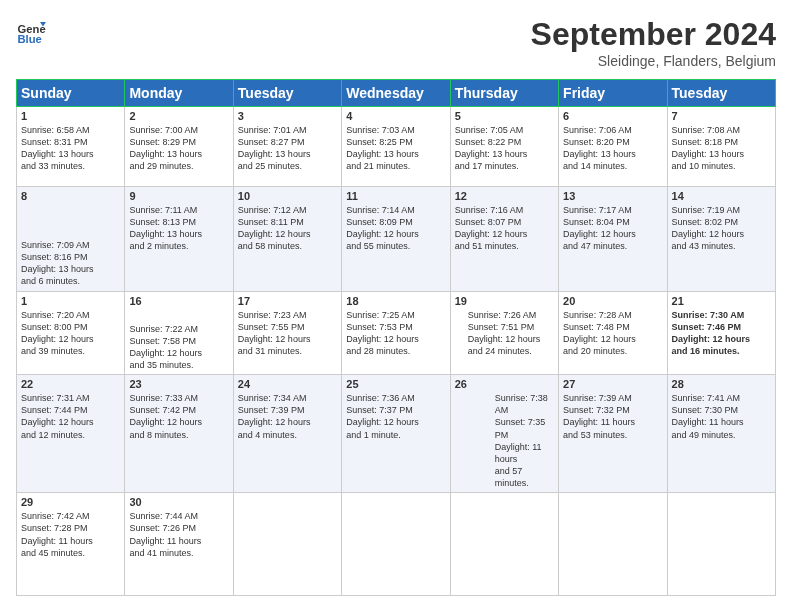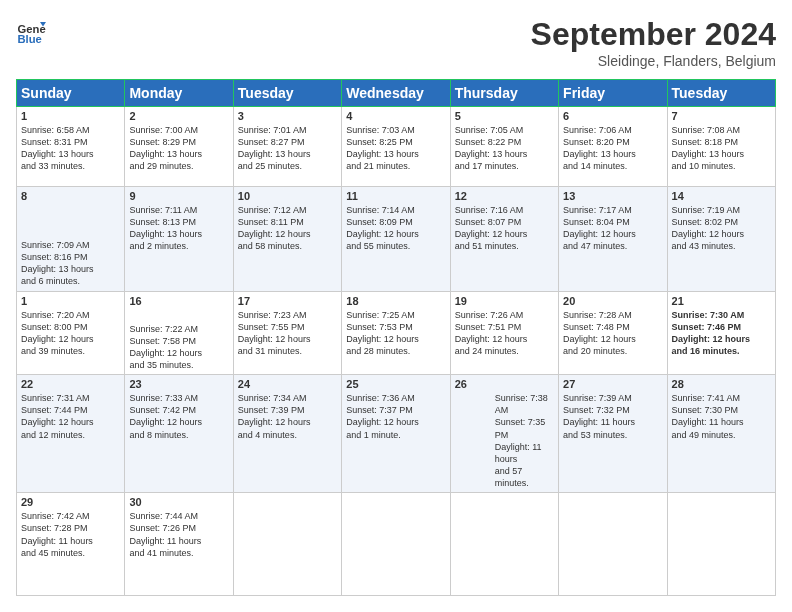--- a/index.html
+++ b/index.html
@@ -248,21 +248,21 @@
           </td>
           <td>
             <span class="day-num">18</span>
             <div class="day-info" style="white-space: pre-line;">Sunrise: 7:25 AM
 Sunset: 7:53 PM
 Daylight: 12 hours
 and 28 minutes.</div>
           </td>
           <td>
             <span class="day-num">19</span>
-            <div class="day-info" style="white-space: pre-line;">Sunrise: 7:26 AM
+            <div class="day-info" style="white-space: pre-line; margin-left: 13px;">Sunrise: 7:26 AM
 Sunset: 7:51 PM
 Daylight: 12 hours
 and 24 minutes.</div>
           </td>
           <td>
             <span class="day-num">20</span>
             <div class="day-info" style="white-space: pre-line;">Sunrise: 7:28 AM
 Sunset: 7:48 PM
 Daylight: 12 hours
 and 20 minutes.</div>

